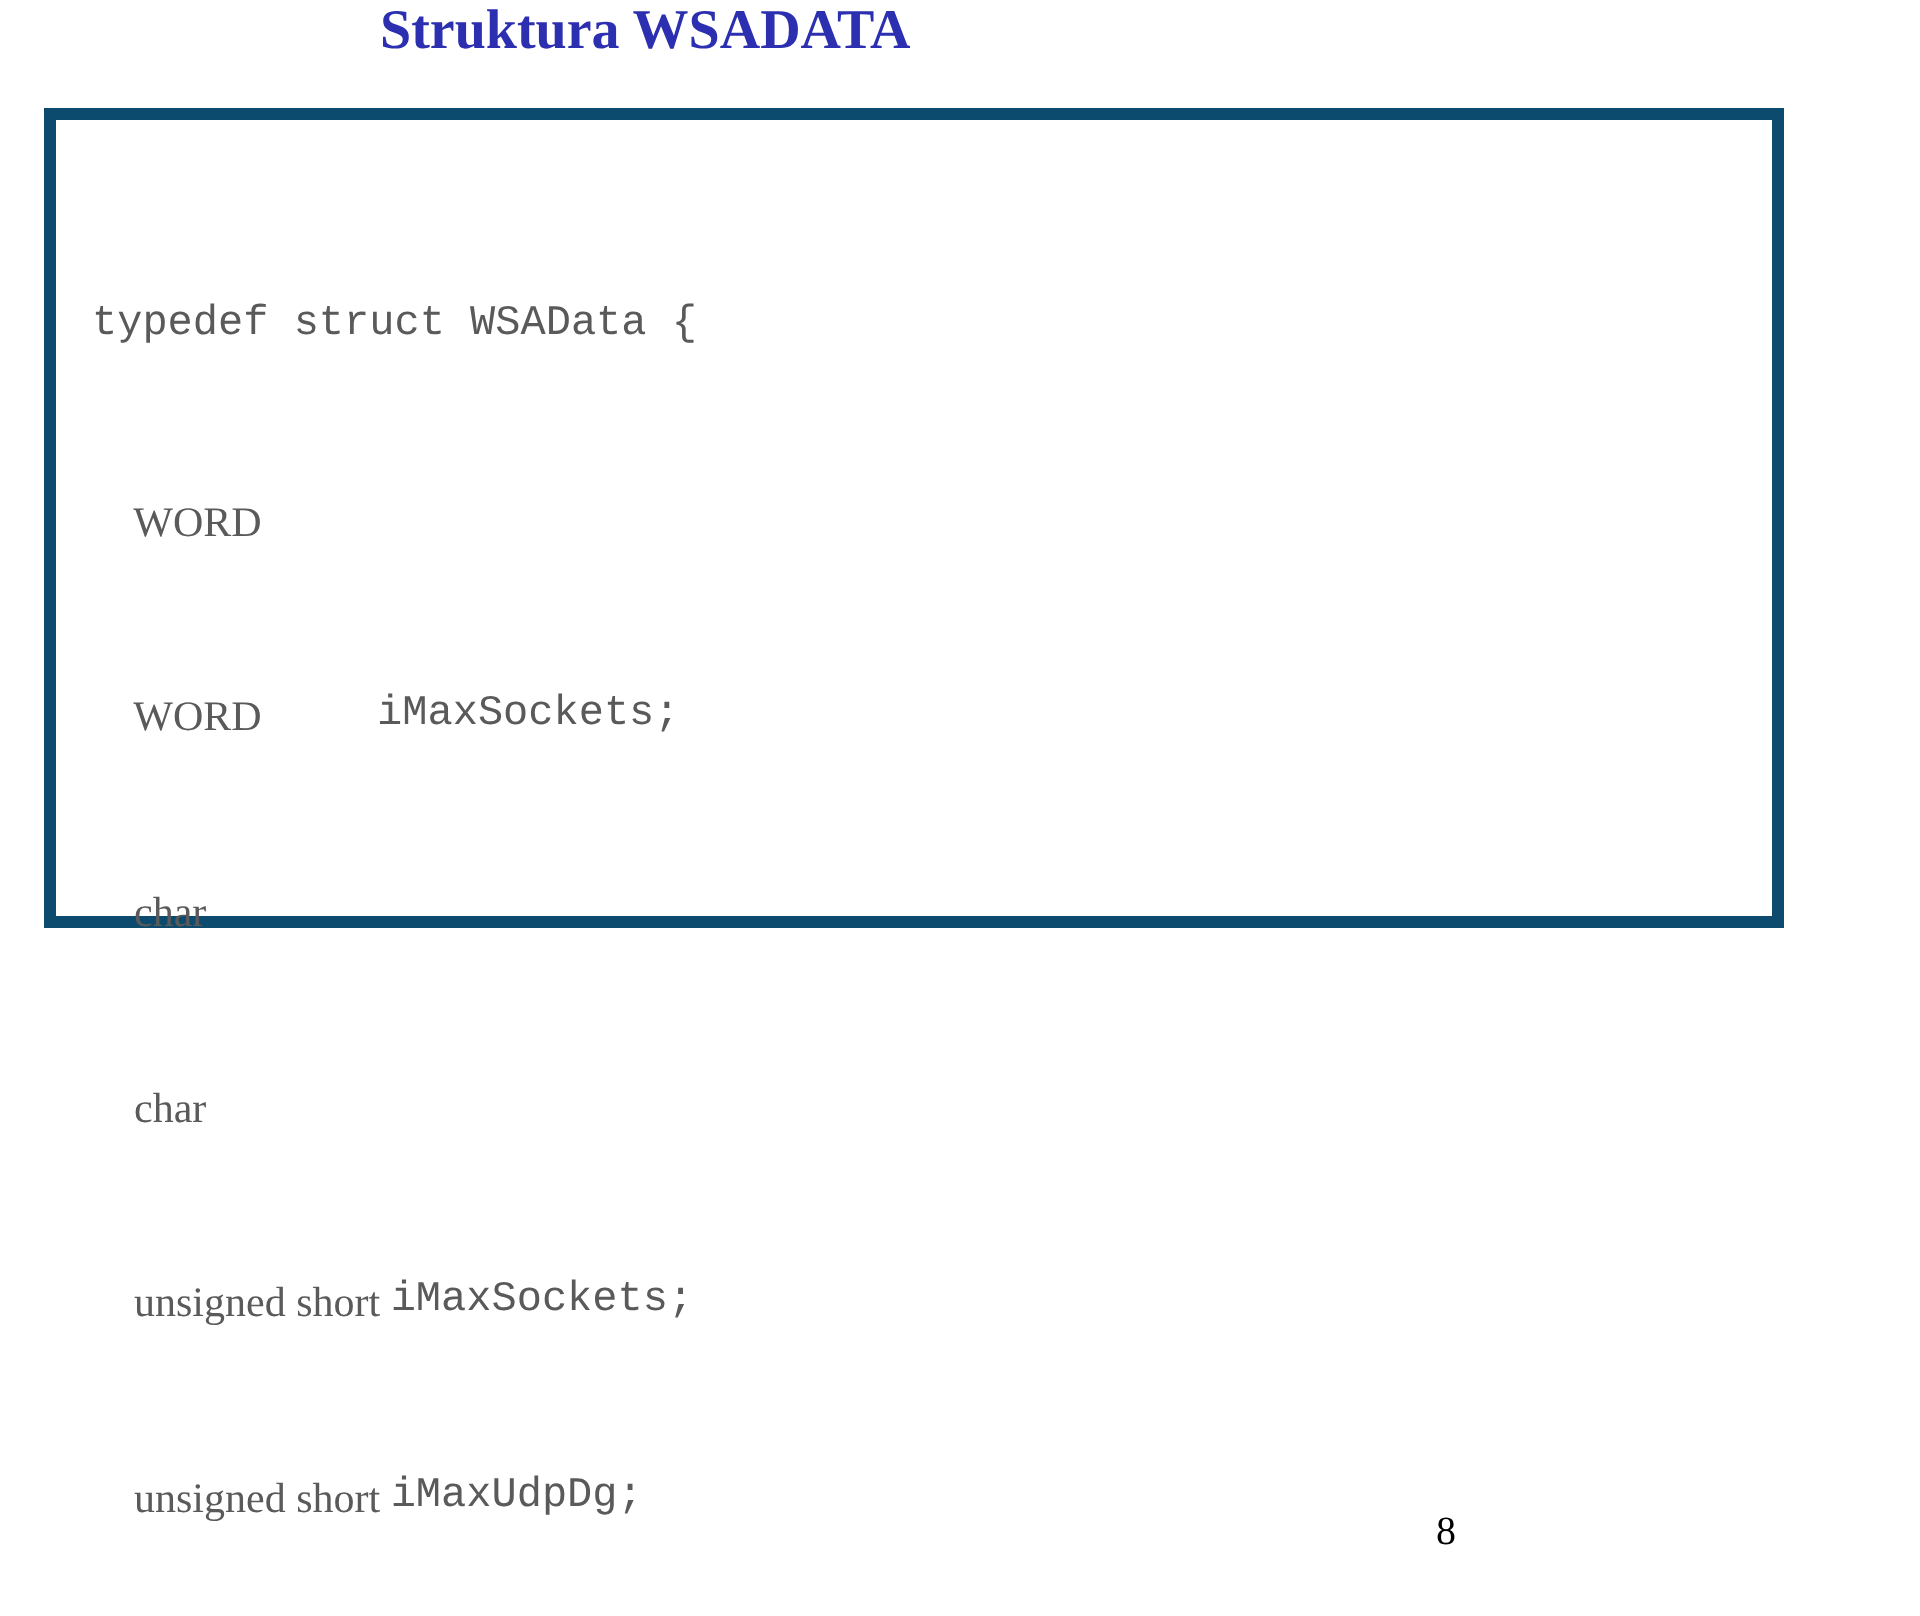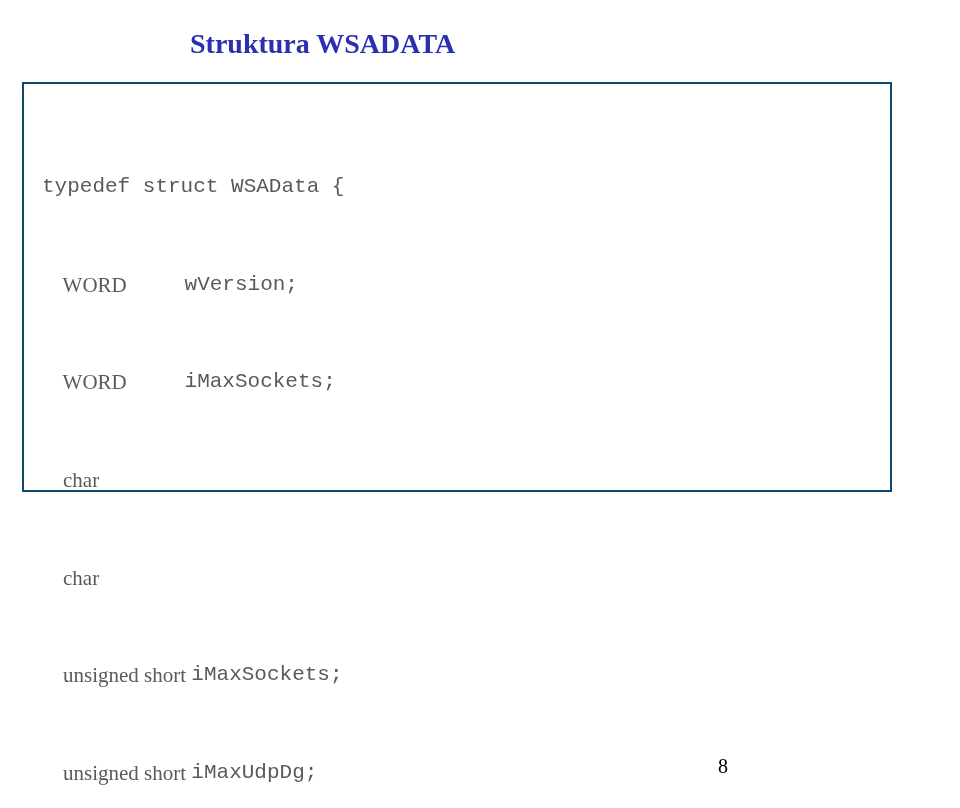--- a/index.html
+++ b/index.html
@@ -11,32 +11,31 @@
       width: 960px;
       height: 808px;
       background: #ffffff;
       font-family: "Times New Roman", Times, serif;
       position: relative;
     }
     .page {
       width: 764px;
       height: 808px;
       position: relative;
-      padding-top: 28px;
     }
     .title {
       color: #2b2fb0;
       font-weight: bold;
       font-size: 28px;
       text-align: left;
       padding-left: 190px;
       margin-bottom: 22px;
     }
     .codebox {
-      border: 2px solid #0c4a6e;
+      border: 6px solid #0c4a6e;
       width: 870px;
       height: 410px;
       margin-left: 22px;
       padding: 22px 18px 18px 18px;
       position: relative;
     }
     .code {
       font-family: "Courier New", Courier, monospace;
       font-size: 21px;
       color: #5a5a5a;
@@ -65,21 +64,21 @@
 </head>
 <body>
 
 <div class="page">
 
   <h1 class="title">Struktura WSADATA</h1>
 
   <div class="codebox">
     <div class="code">
       <span class="code-line">typedef struct WSAData {</span>
-      <span class="code-line code-row"><span class="nowrap">    WORD           </span><span>wVersion;</span></span>
+      <span class="code-line code-row"><span class="nowrap">    WORD           </span></span>
       <span class="code-line code-row"><span class="nowrap">    WORD           </span><span>iMaxSockets;</span></span>
       <span class="code-line code-row"><span class="nowrap">    char           </span></span>
       <span class="code-line code-row"><span class="nowrap">    char           </span></span>
       <span class="code-line code-row"><span class="nowrap">    unsigned short </span><span>iMaxSockets;</span></span>
       <span class="code-line code-row"><span class="nowrap">    unsigned short </span><span>iMaxUdpDg;</span></span>
       
       
     </div>
   </div>
 

